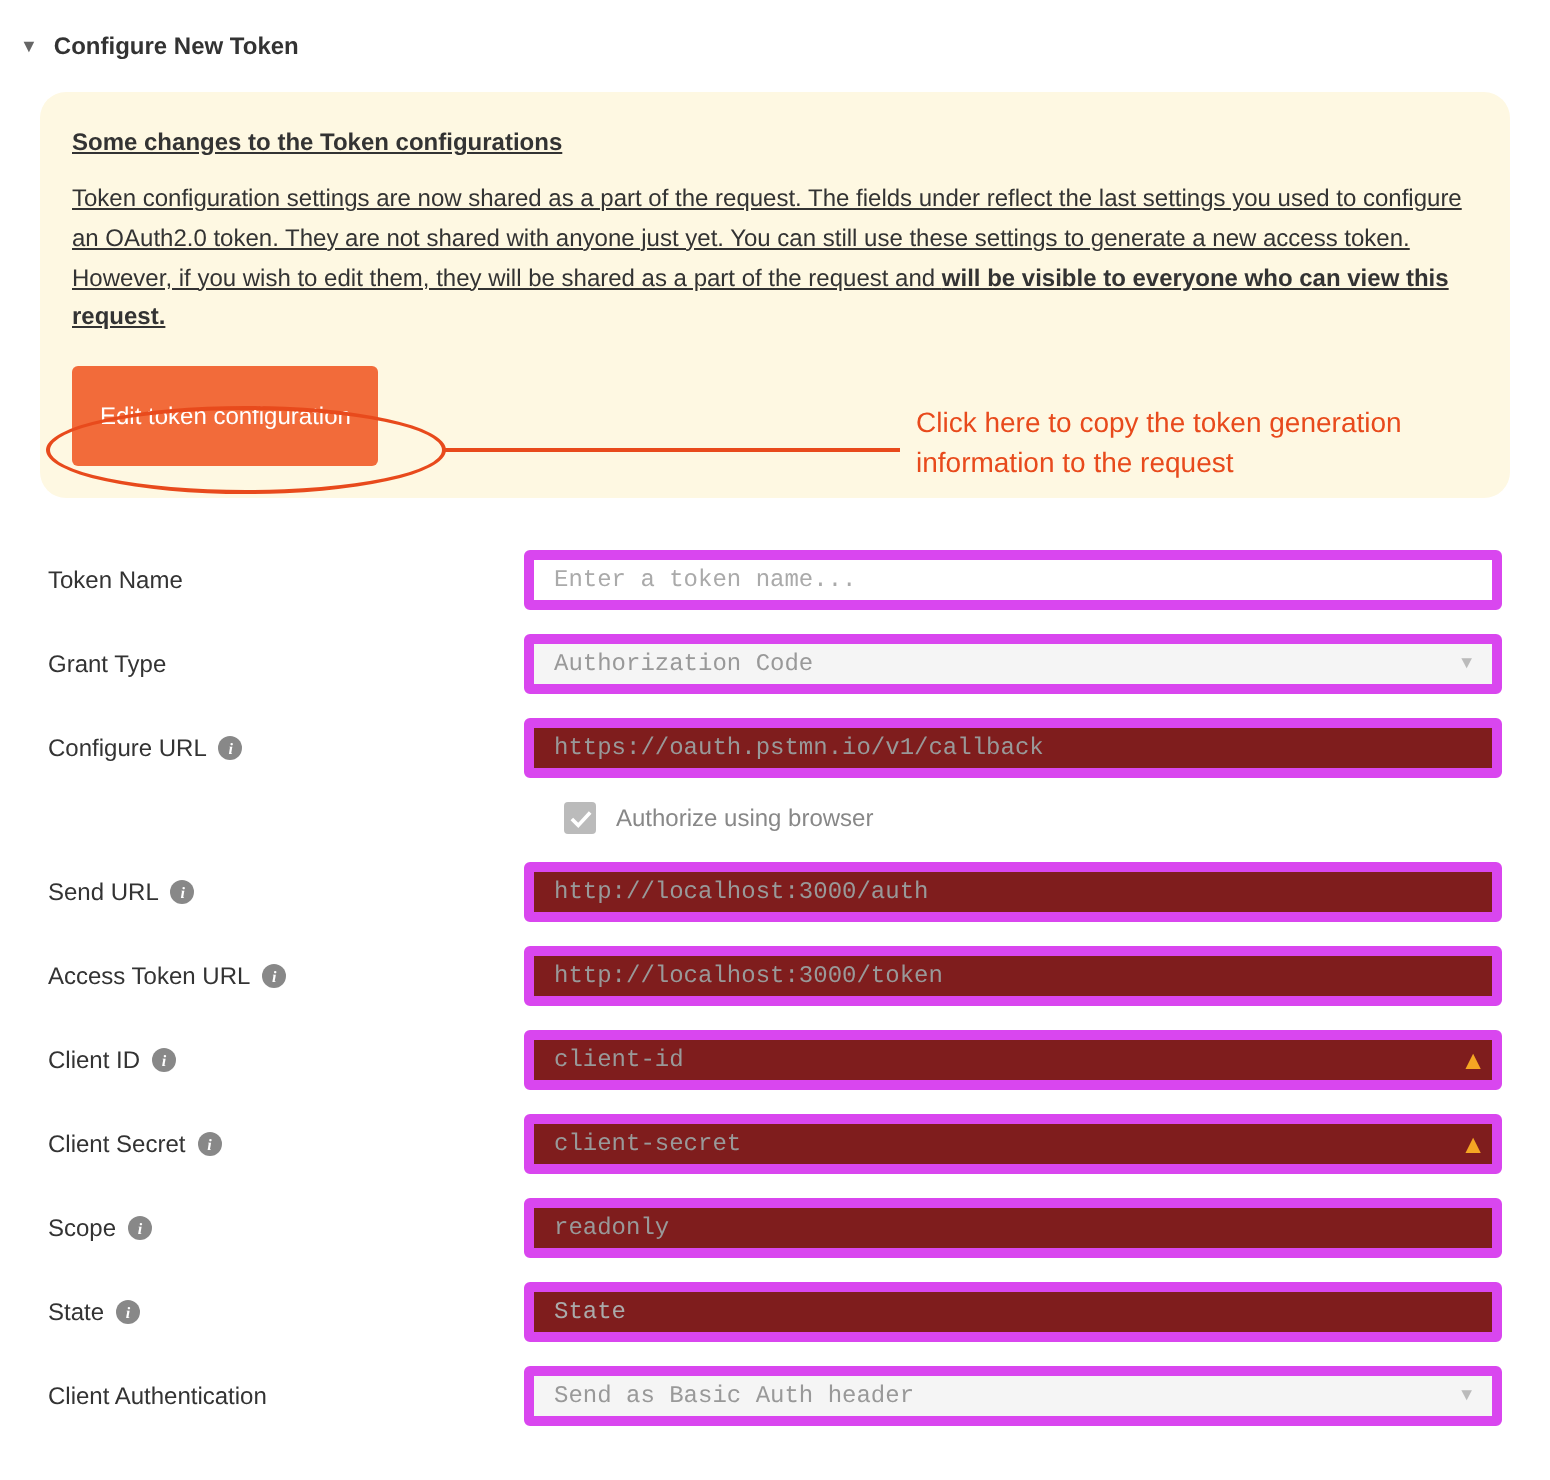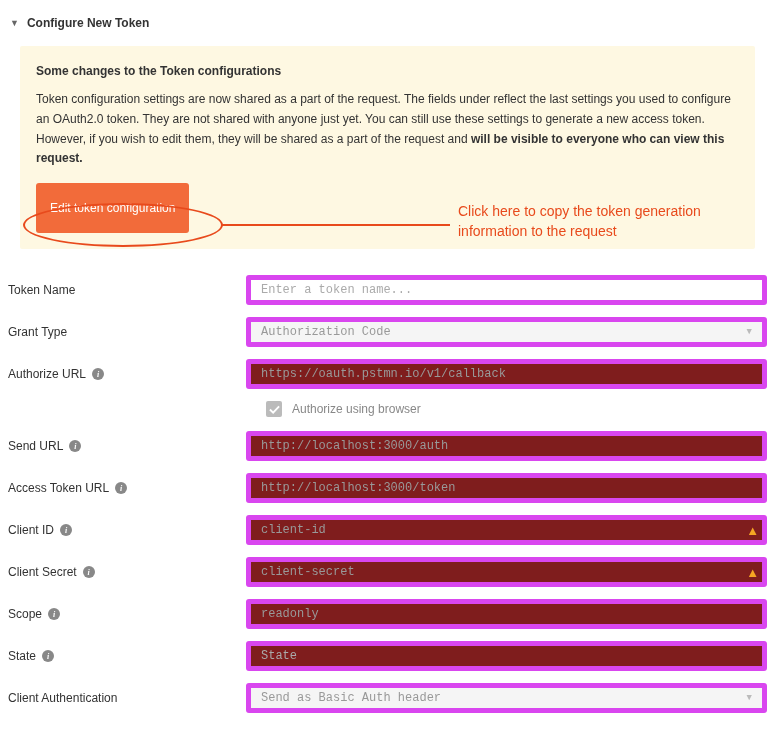--- a/index.html
+++ b/index.html
@@ -24,22 +24,23 @@
     }
     .section-title {
       font-weight: 600;
       font-size: 12px;
       color: #333;
     }
     .notice-box {
       background: #fef8e2;
       margin: 10px 20px;
       padding: 18px 16px 16px;
-      border-radius: 2px;
+      border-radius: 13px;
       position: relative;
+      text-decoration: underline;
     }
     .notice-title {
       font-weight: 700;
       font-size: 12px;
       color: #333;
       margin-bottom: 12px;
     }
     .notice-body {
       font-size: 12px;
       line-height: 1.65;
@@ -80,21 +81,21 @@
       position: absolute;
       color: #e84a1c;
       font-size: 14px;
       line-height: 1.4;
       left: 438px;
       bottom: 8px;
       width: 300px;
       pointer-events: none;
     }
     .form-area {
-      padding: 4px 8px;
+      padding: 4px 24px;
     }
     .field-row {
       display: flex;
       align-items: center;
       margin: 12px 0;
     }
     .field-label {
       width: 238px;
       font-size: 12px;
       color: #333;
@@ -224,21 +225,21 @@
     <div class="field-control">
       <div class="select-input">
         <span>Authorization Code</span>
         <span class="select-caret">▼</span>
       </div>
     </div>
   </div>
 
   <div class="field-row">
     <div class="field-label">
-      <span>Authorize URL</span>
+      <span>Configure URL</span>
       <span class="info-icon">i</span>
     </div>
     <div class="field-control">
       <input class="text-input disabled-input" type="text" disabled="" value="https://oauth.pstmn.io/v1/callback" style="">
     </div>
   </div>
 
   <div class="checkbox-row">
     <div class="checkbox">
       <svg viewBox="0 0 12 12">

